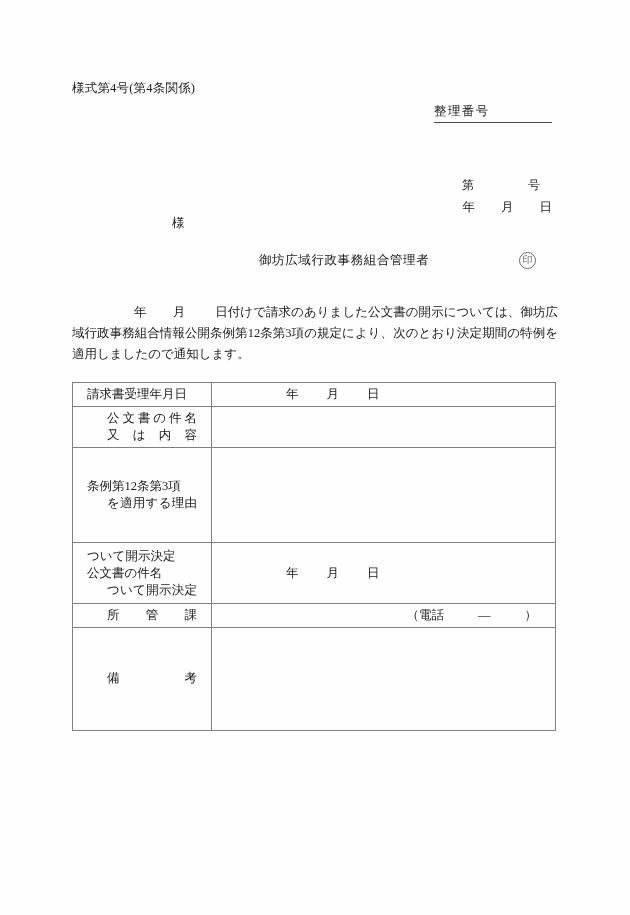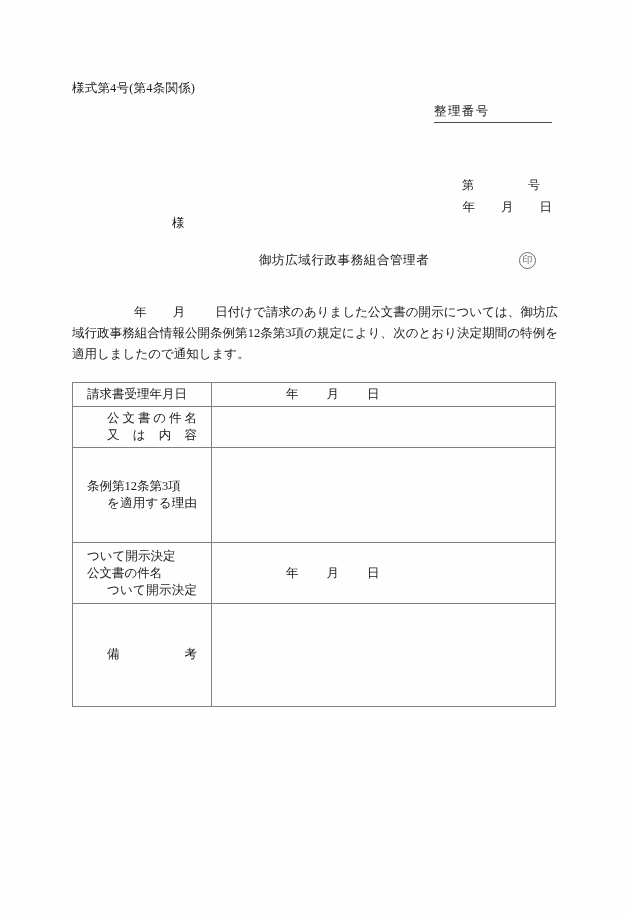--- a/index.html
+++ b/index.html
@@ -202,20 +202,28 @@
         <td class="label" style="height:54px;">
           <span class="nj">ついて開示決定</span>
           <span class="nj">公文書の件名</span>
           <span class="j">ついて開示決定</span>
         </td>
         <td class="value">
           <span class="datefields"><span>年</span><span class="g1"></span><span>月</span><span class="g2"></span><span>日</span></span>
         </td>
       </tr>
 
+      <tr>
+        <td class="label">
+          <span class="j">所管課</span>
+        </td>
+        <td class="value">
+          <span class="tel-line"><span>（電話</span><span class="tg1"></span><span>―</span><span class="tg2"></span><span>）</span></span>
+        </td>
+      </tr>
 
       <tr>
         <td class="label" style="height:96px;font-family:Liberation Mono, monospace;">
           <span class="j">備考</span>
         </td>
         <td class="value">
           <span></span>
         </td>
       </tr>
 

